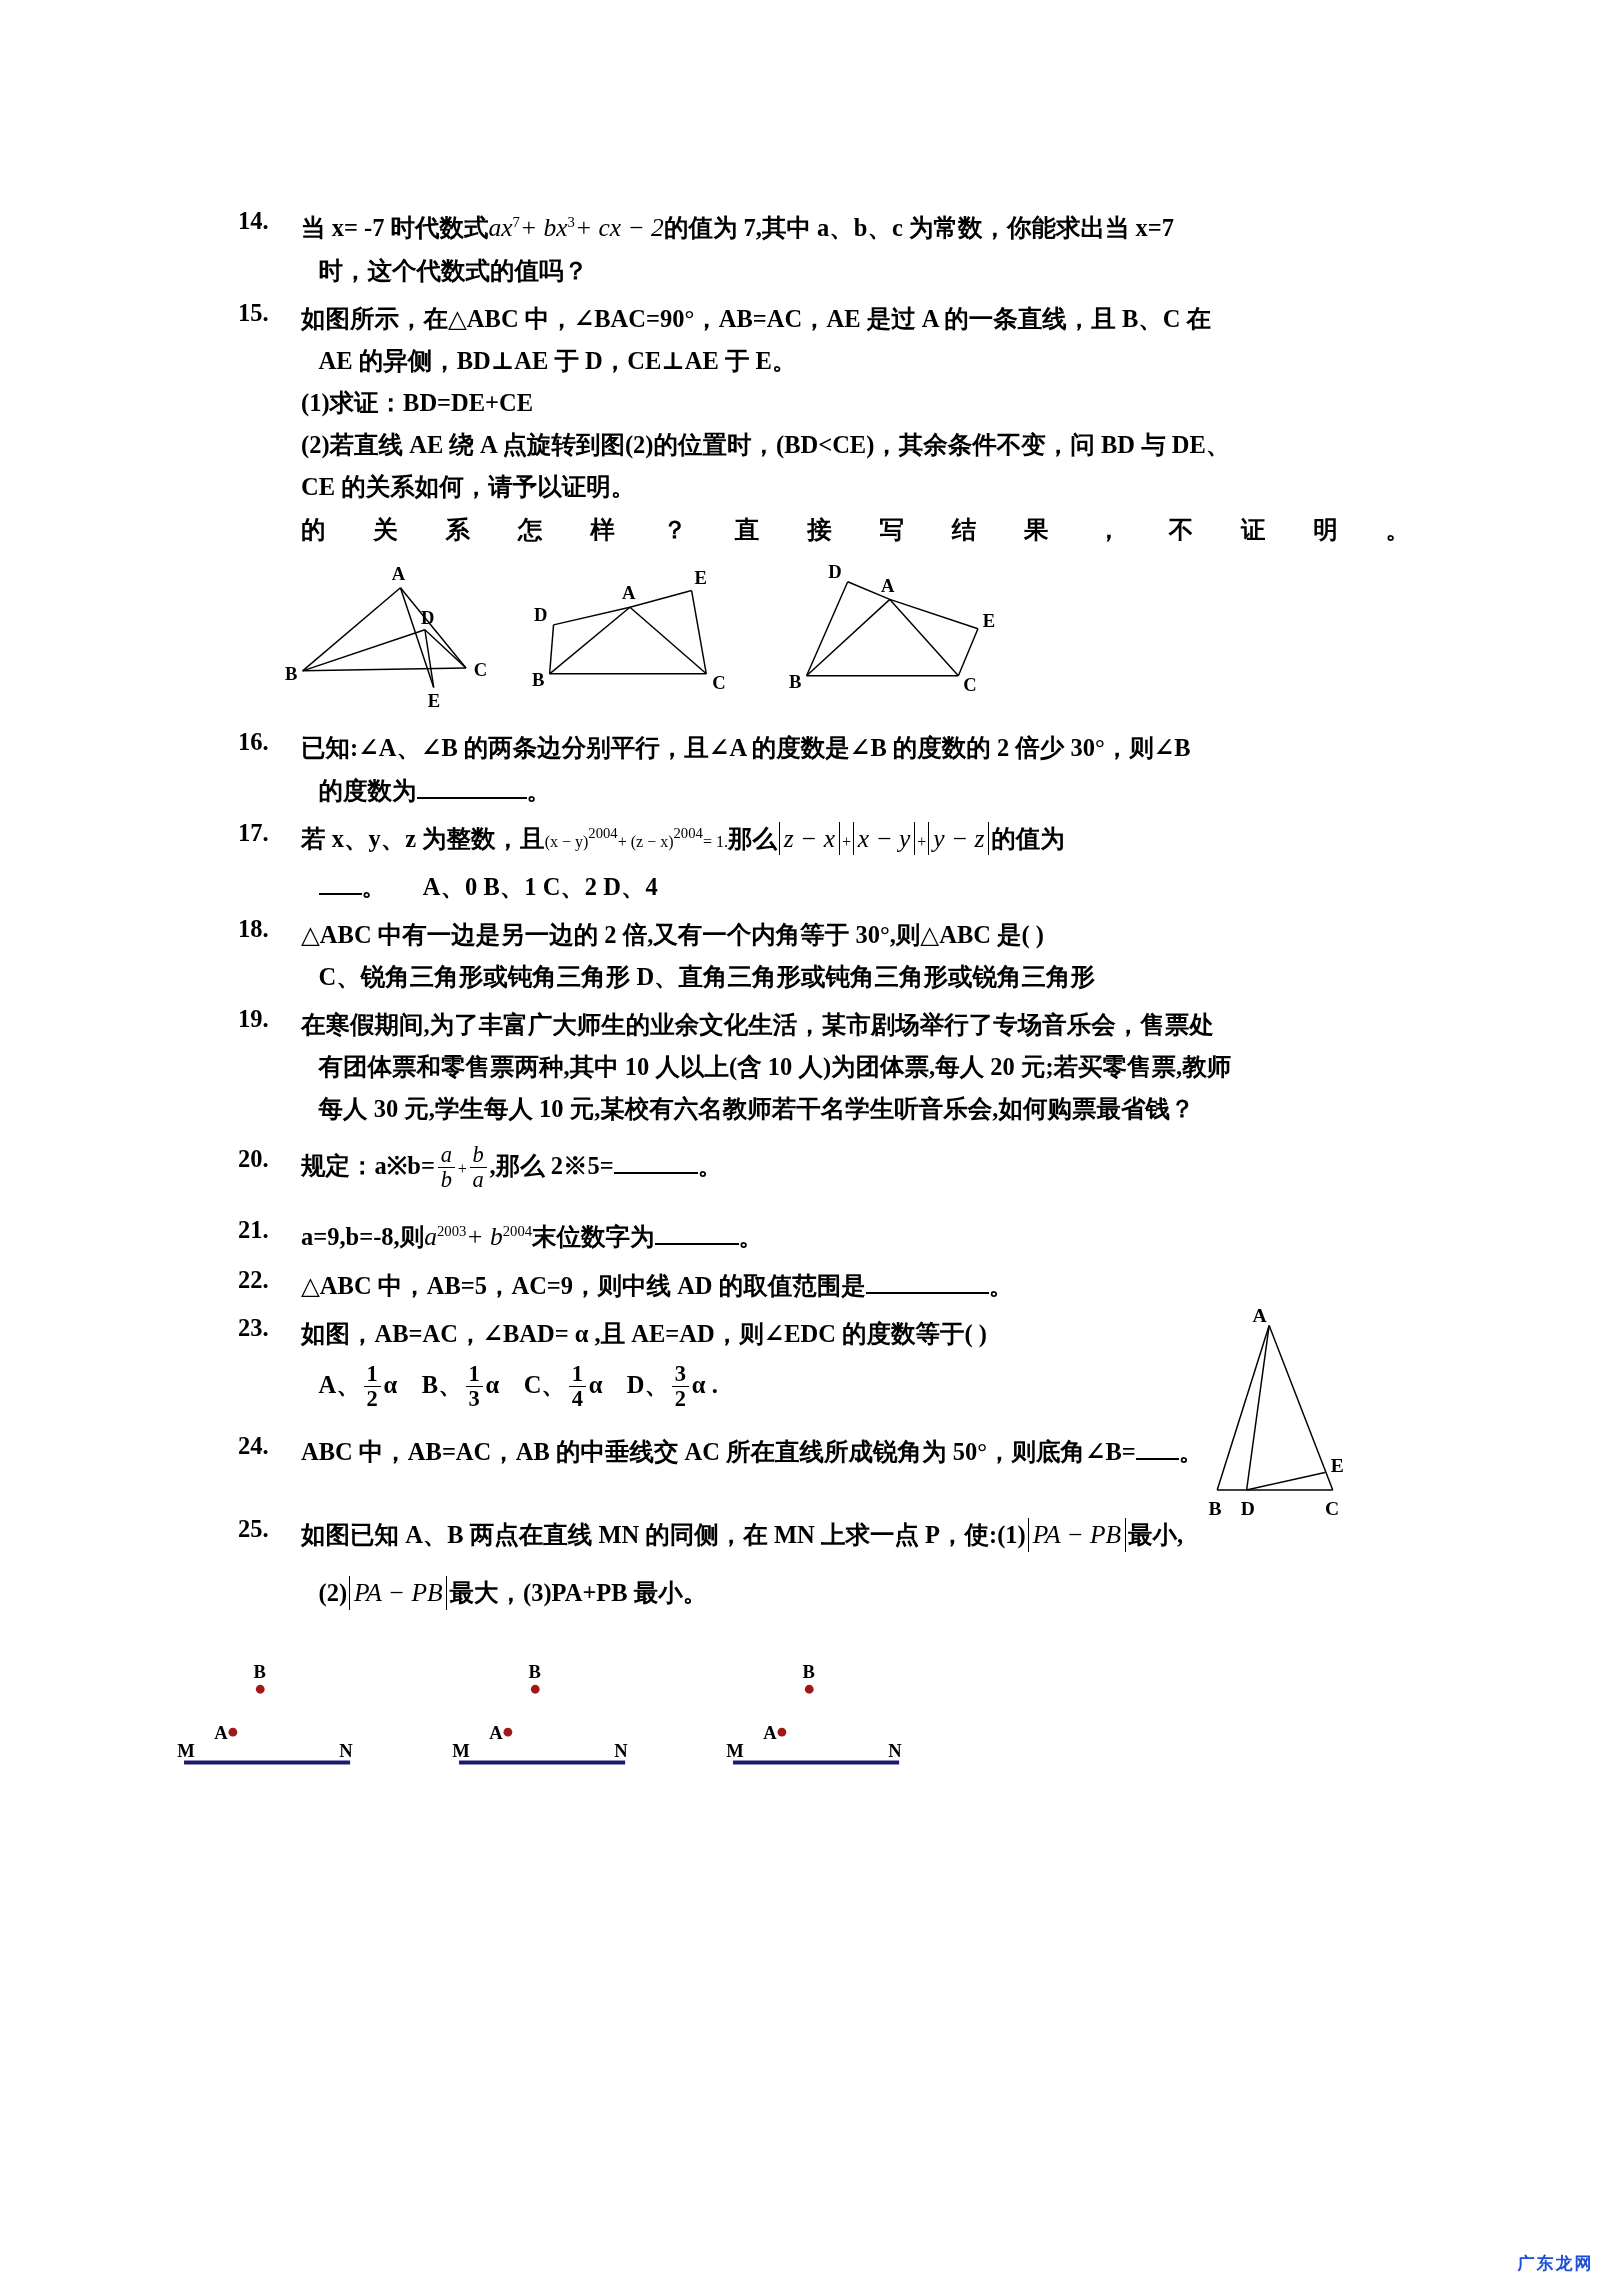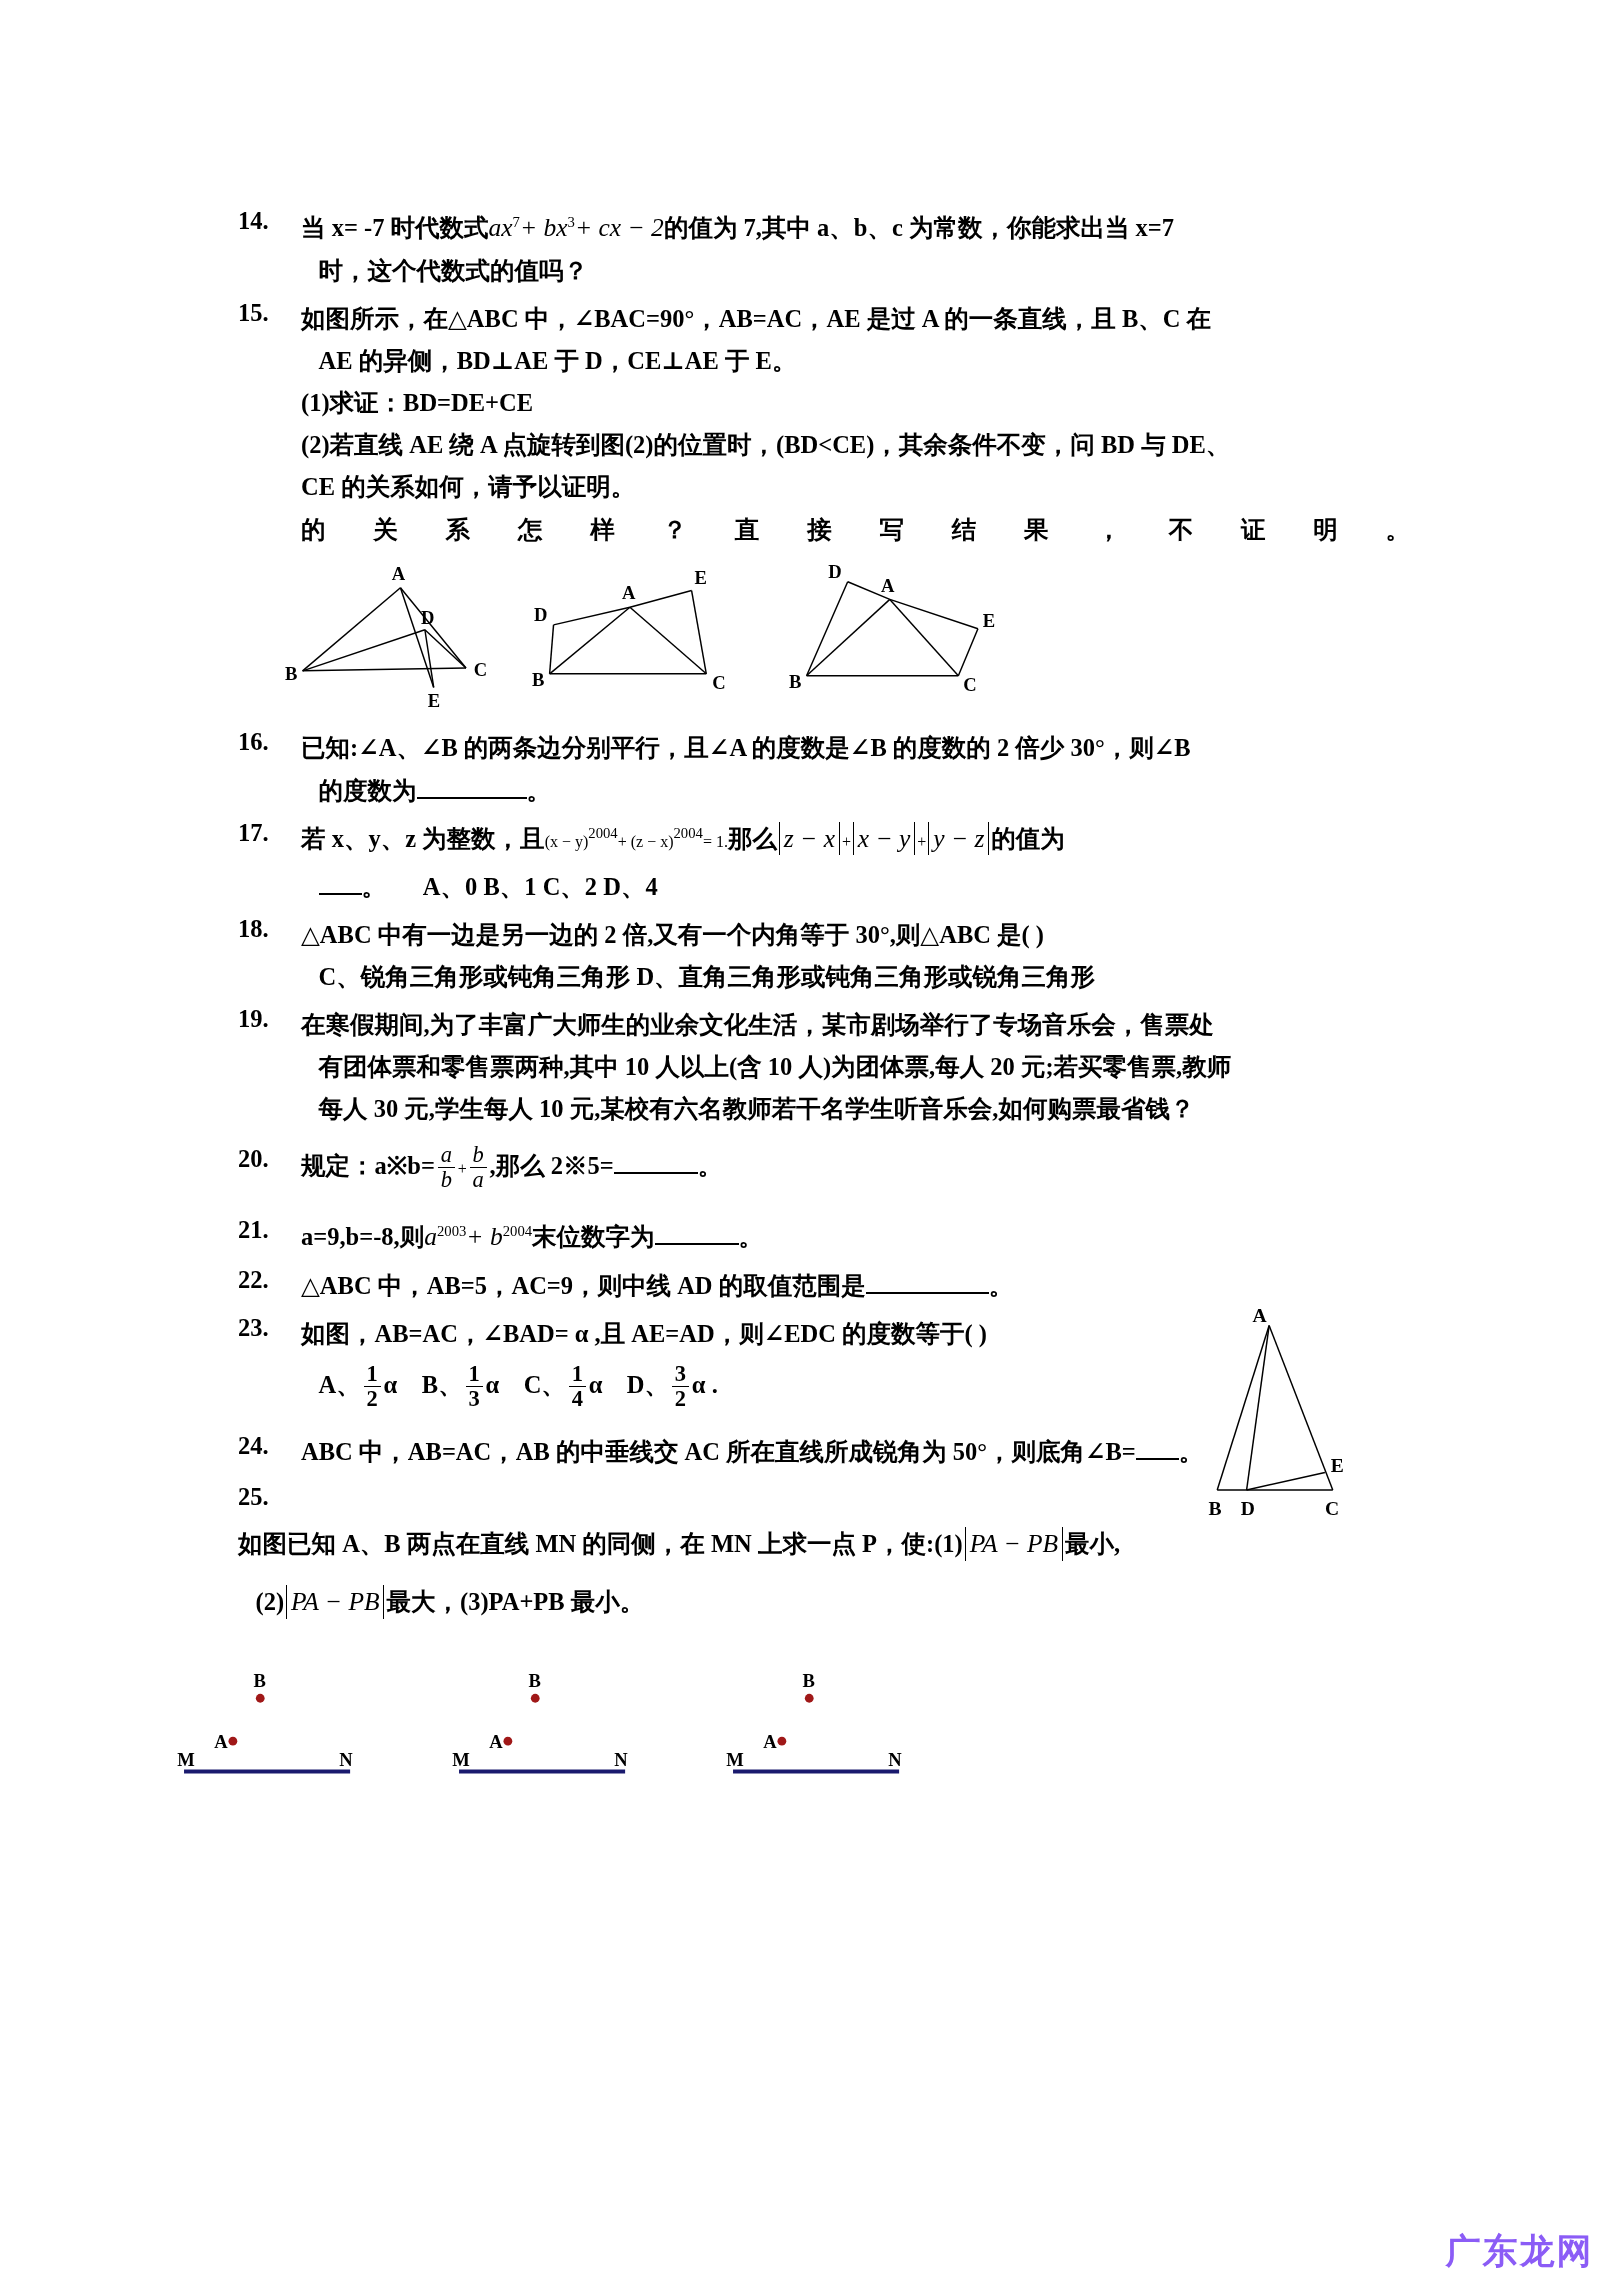--- a/index.html
+++ b/index.html
@@ -116,23 +116,23 @@
   .fig-row {
     position: relative;
   }
   .fig {
     position: absolute;
   }
   .wm {
     position: absolute;
     right: 27.4px;
     bottom: 17.6px;
-    font-size: 35px;
+    font-size: 17px;
     font-weight: bold;
-    color: #8b5cf6;
+    color: #1d4ed8;
     letter-spacing: 2px;
     font-family: "DejaVu Sans", sans-serif;
     text-align: right;
   }
   .nowrap { white-space: nowrap; }
 </style>
 </head>
 <body>
 
 <div id="page">
@@ -292,21 +292,21 @@
       </div>
     </div>
 
     <div class="q" style="margin-top:19px;">
       <div class="q-num">24.</div>
       <div class="q-body">
         <span class="line"><span>ABC 中，AB=AC，AB 的中垂线交 AC 所在直线所成锐角为 50°，则底角∠B=</span><span class="blank b-sm"></span><span>。</span></span>
       </div>
     </div>
 
-    <div class="q" style="margin-top:9px;flex-direction:column;">
+    <div class="q" style="margin-top:41px;">
       <div class="q-num">25.</div>
       <div class="q-body">
         <span class="line nowrap"><span>如图已知 A、B 两点在直线 MN 的同侧，在 MN 上求一点 P，使:(1)</span><span class="abs">PA − PB</span><span>最小,</span></span>
         <span class="indent" style="display:block; margin-top:15.7px;"><span>(2)</span><span class="abs">PA − PB</span><span>最大，(3)PA+PB 最小。</span></span>
       </div>
     </div>
 
     <div class="fig-row" style="height:137px; margin-top:43px;">
 
       <svg class="fig" style="left:-64px; top:0;" width="235" height="127" viewBox="0 0 240 130">

